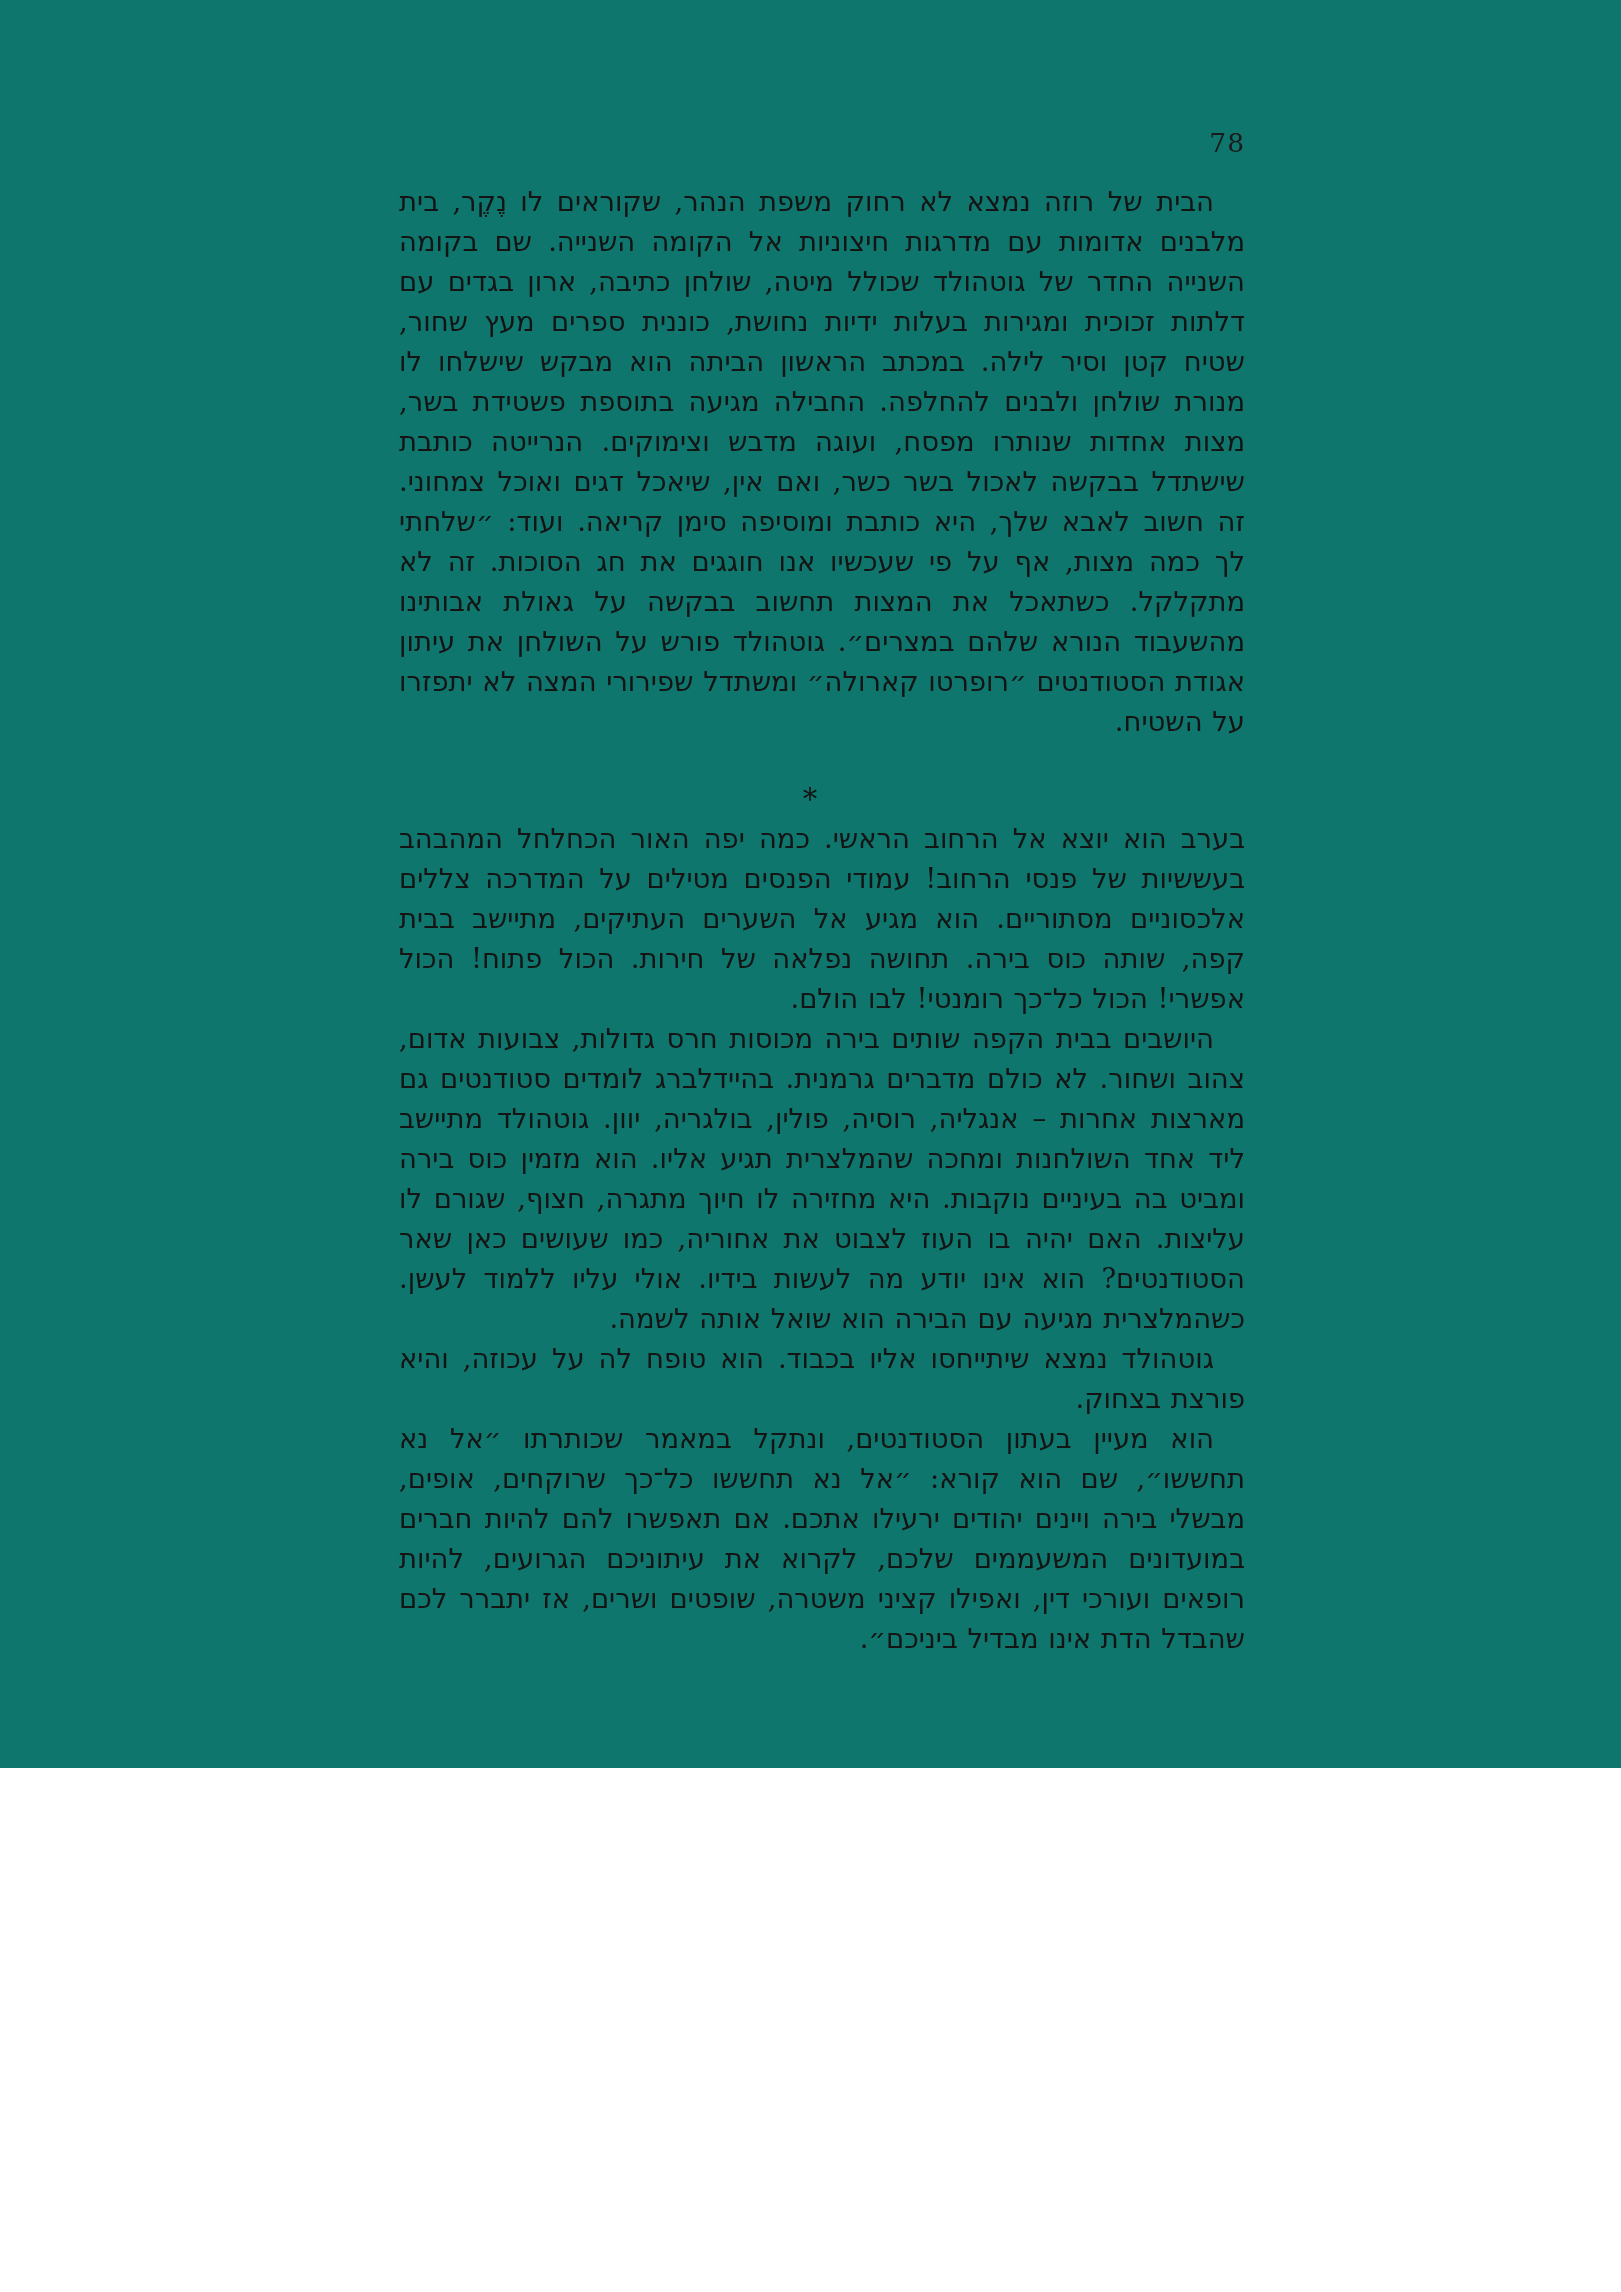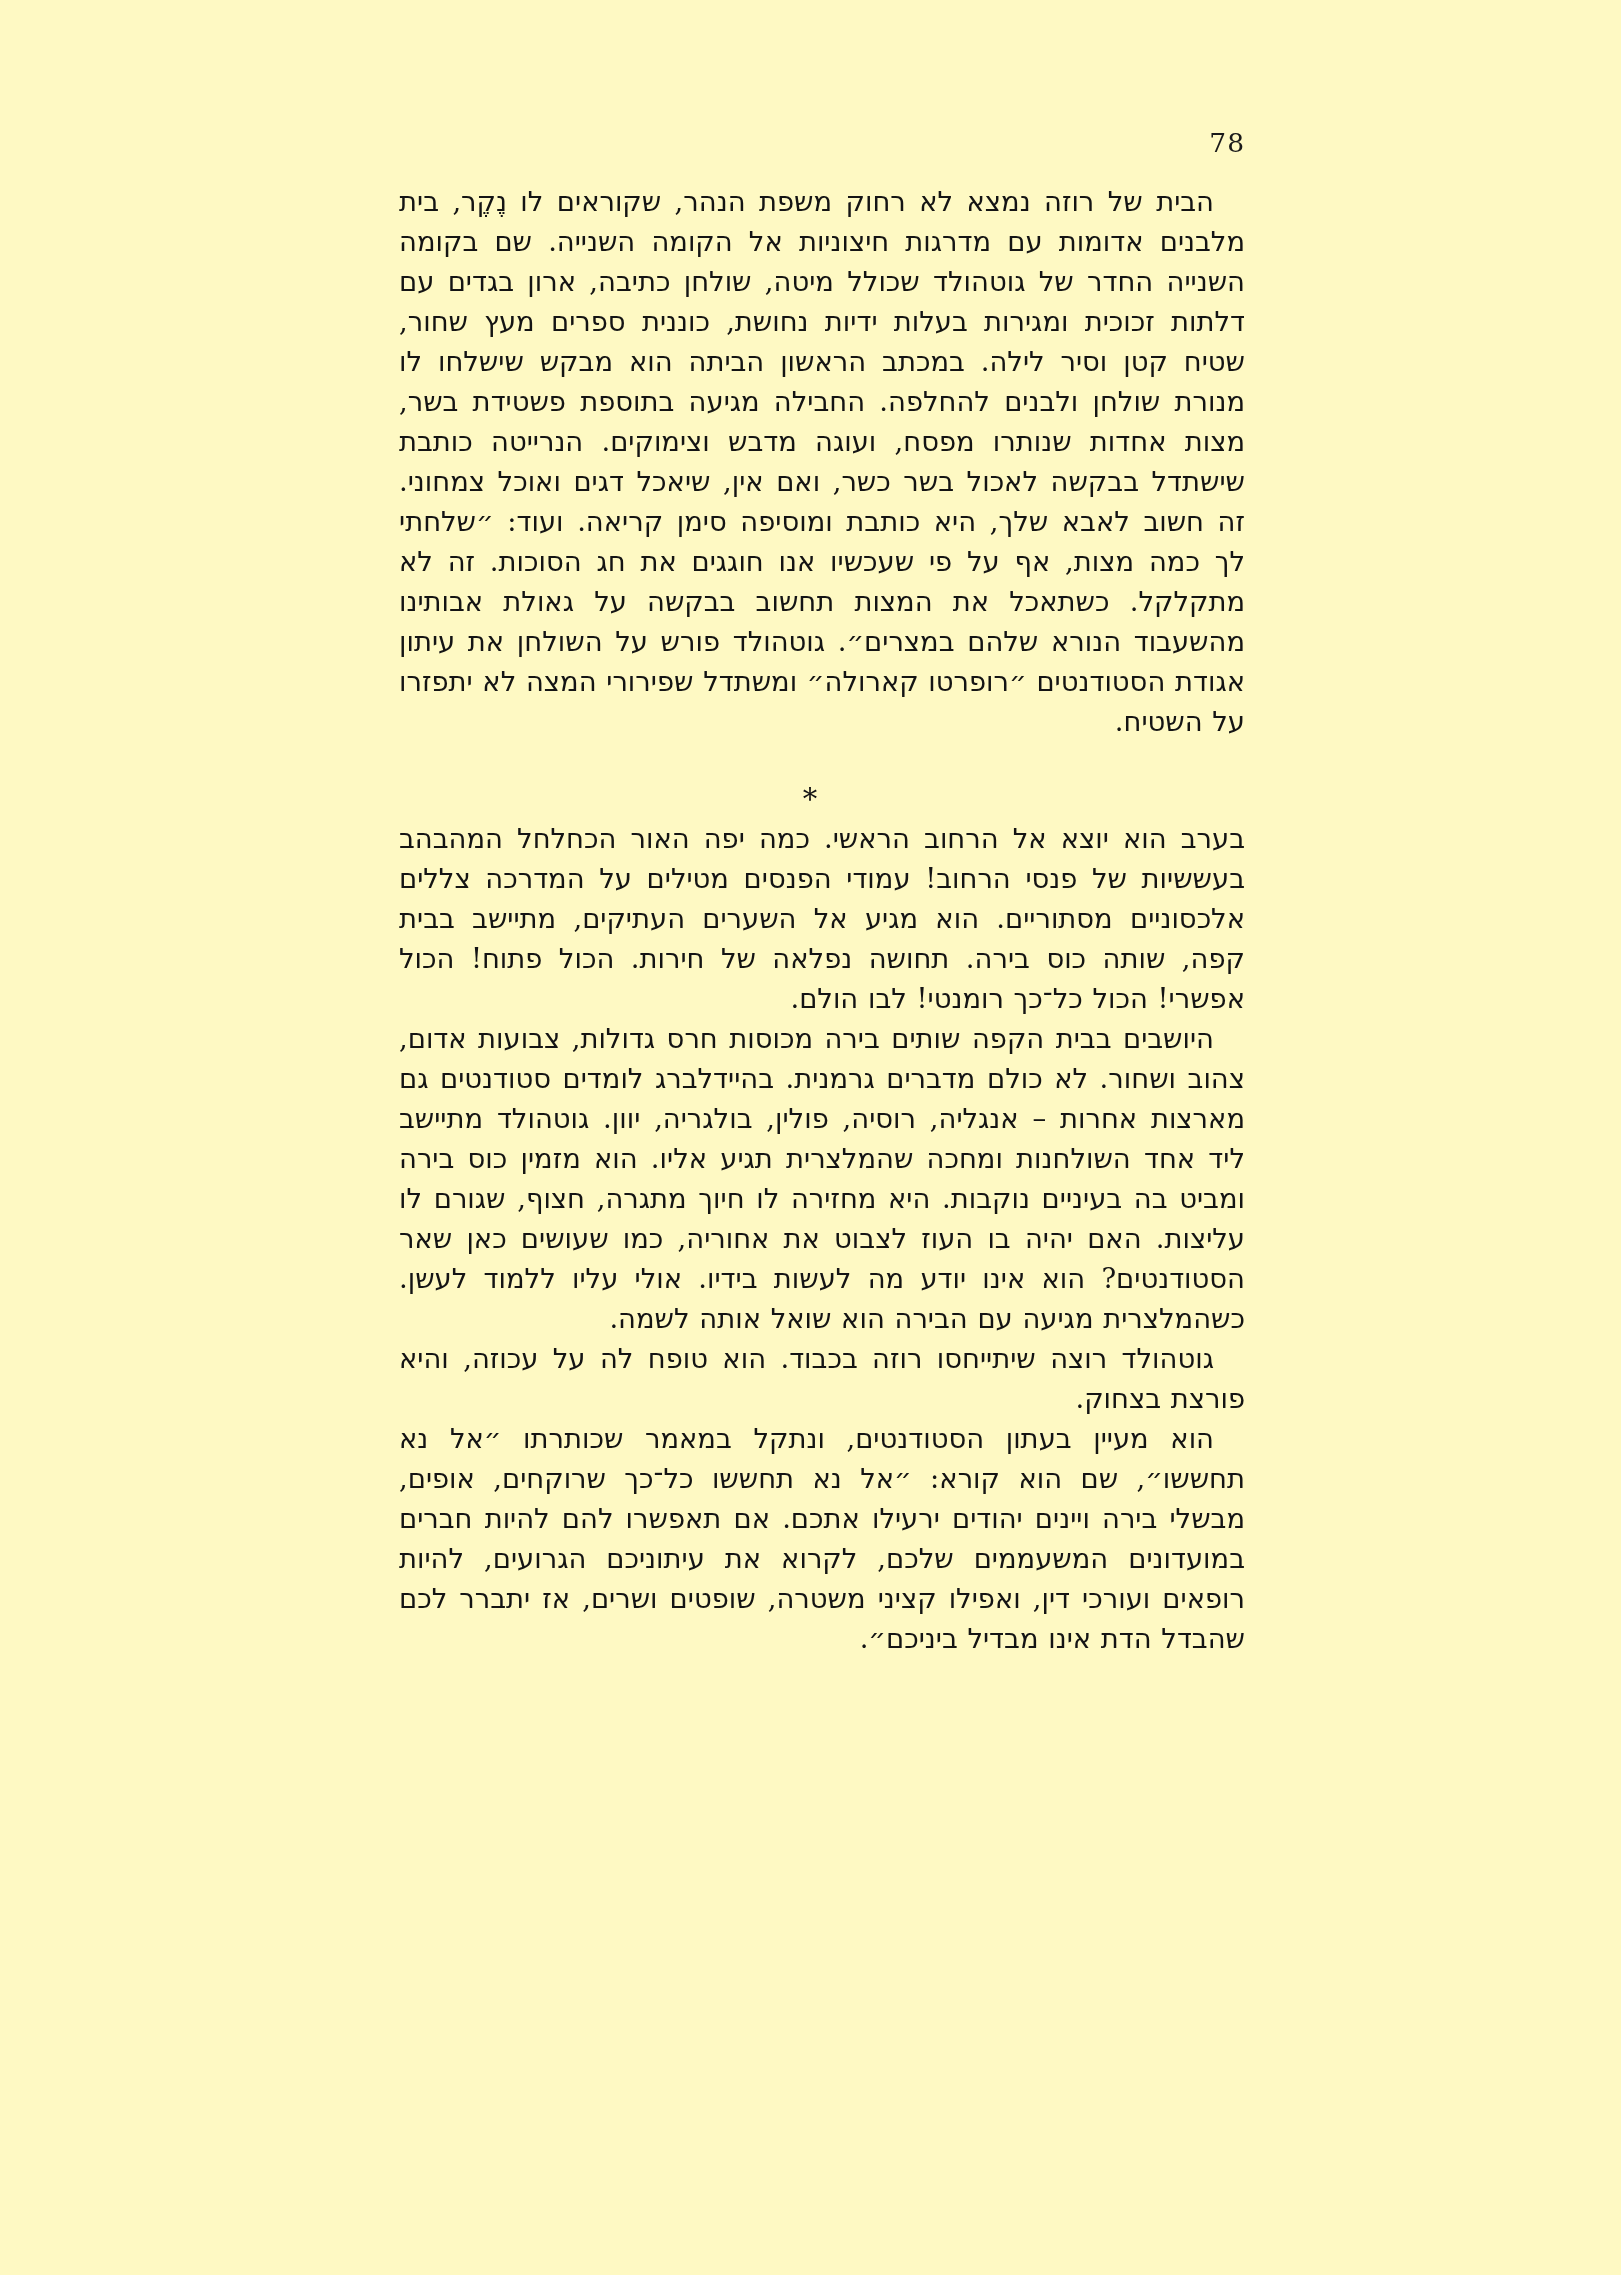--- a/index.html
+++ b/index.html
@@ -8,22 +8,22 @@
     width: 1621px;
     height: 2293px;
     background: #ffffff;
     font-family: "DejaVu Serif", "DejaVu Sans", serif;
     color: #131313;
   }
 
   .page {
     position: relative;
     width: 1621px;
-    height: 2275px;
-    background: #fef9c3;
+    height: 1768px;
+    background: #0f766e;
     overflow: hidden;
   }
 
   .page-number {
     position: absolute;
     top: 127px;
     right: 376px;
     font-size: 26.5px;
     letter-spacing: 1px;
     color: #1a1a1a;
@@ -65,20 +65,20 @@
 
     <p class="para indent">הבית של רוזה נמצא לא רחוק משפת הנהר, שקוראים לו נֶקֶר, בית מלבנים אדומות עם מדרגות חיצוניות אל הקומה השנייה. שם בקומה השנייה החדר של גוטהולד שכולל מיטה, שולחן כתיבה, ארון בגדים עם דלתות זכוכית ומגירות בעלות ידיות נחושת, כוננית ספרים מעץ שחור, שטיח קטן וסיר לילה. במכתב הראשון הביתה הוא מבקש שישלחו לו מנורת שולחן ולבנים להחלפה. החבילה מגיעה בתוספת פשטידת בשר, מצות אחדות שנותרו מפסח, ועוגה מדבש וצימוקים. הנרייטה כותבת שישתדל בבקשה לאכול בשר כשר, ואם אין, שיאכל דגים ואוכל צמחוני. זה חשוב לאבא שלך, היא כותבת ומוסיפה סימן קריאה. ועוד: ״שלחתי לך כמה מצות, אף על פי שעכשיו אנו חוגגים את חג הסוכות. זה לא מתקלקל. כשתאכל את המצות תחשוב בבקשה על גאולת אבותינו מהשעבוד הנורא שלהם במצרים״. גוטהולד פורש על השולחן את עיתון אגודת הסטודנטים ״רופרטו קארולה״ ומשתדל שפירורי המצה לא יתפזרו על השטיח.</p>
 
     <div class="section-break">*</div>
 
     <p class="para">בערב הוא יוצא אל הרחוב הראשי. כמה יפה האור הכחלחל המהבהב בעששיות של פנסי הרחוב! עמודי הפנסים מטילים על המדרכה צללים אלכסוניים מסתוריים. הוא מגיע אל השערים העתיקים, מתיישב בבית קפה, שותה כוס בירה. תחושה נפלאה של חירות. הכול פתוח! הכול אפשרי! הכול כל־כך רומנטי! לבו הולם.</p>
 
     <p class="para indent">היושבים בבית הקפה שותים בירה מכוסות חרס גדולות, צבועות אדום, צהוב ושחור. לא כולם מדברים גרמנית. בהיידלברג לומדים סטודנטים גם מארצות אחרות – אנגליה, רוסיה, פולין, בולגריה, יוון. גוטהולד מתיישב ליד אחד השולחנות ומחכה שהמלצרית תגיע אליו. הוא מזמין כוס בירה ומביט בה בעיניים נוקבות. היא מחזירה לו חיוך מתגרה, חצוף, שגורם לו עליצות. האם יהיה בו העוז לצבוט את אחוריה, כמו שעושים כאן שאר הסטודנטים? הוא אינו יודע מה לעשות בידיו. אולי עליו ללמוד לעשן. כשהמלצרית מגיעה עם הבירה הוא שואל אותה לשמה.</p>
 
 
-    <p class="para indent">גוטהולד רוצה שיתייחסו רוזה בכבוד. הוא טופח לה על עכוזה, והיא פורצת בצחוק.</p>
+    <p class="para indent">גוטהולד נמצא שיתייחסו אליו בכבוד. הוא טופח לה על עכוזה, והיא פורצת בצחוק.</p>
 
     <p class="para indent">הוא מעיין בעתון הסטודנטים, ונתקל במאמר שכותרתו ״אל נא תחששו״, שם הוא קורא: ״אל נא תחששו כל־כך שרוקחים, אופים, מבשלי בירה ויינים יהודים ירעילו אתכם. אם תאפשרו להם להיות חברים במועדונים המשעממים שלכם, לקרוא את עיתוניכם הגרועים, להיות רופאים ועורכי דין, ואפילו קציני משטרה, שופטים ושרים, אז יתברר לכם שהבדל הדת אינו מבדיל ביניכם״.</p>
 
   </div>
 
 </div>
 
 
 </body></html>

